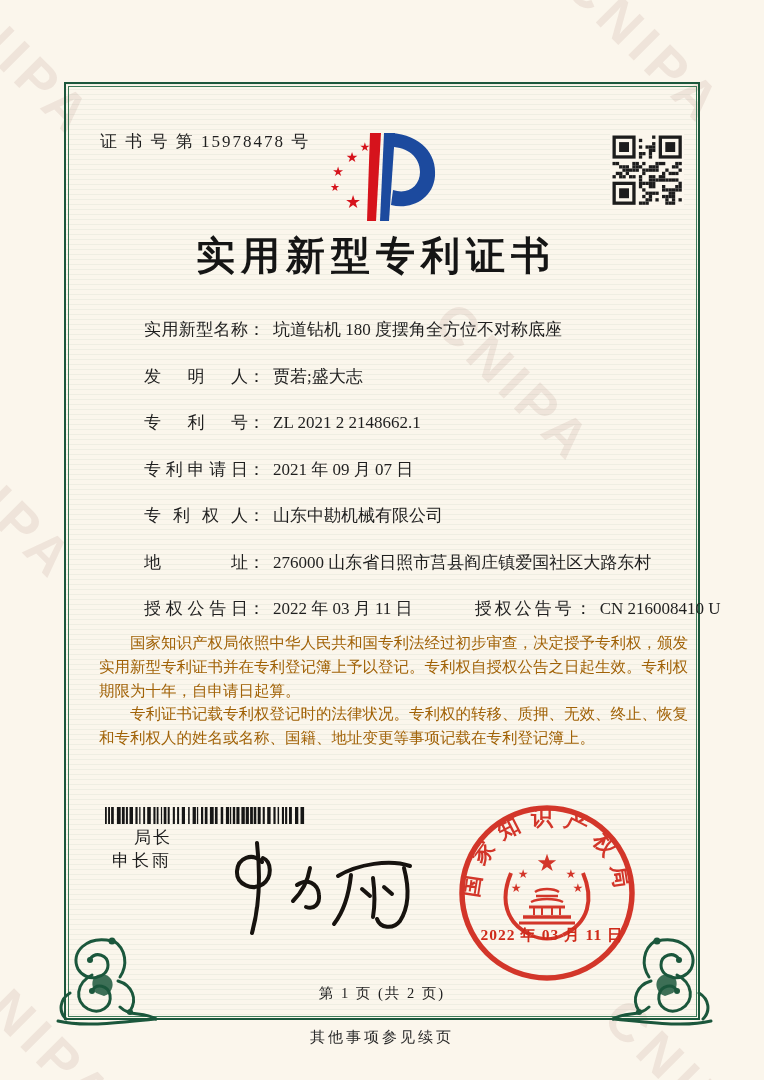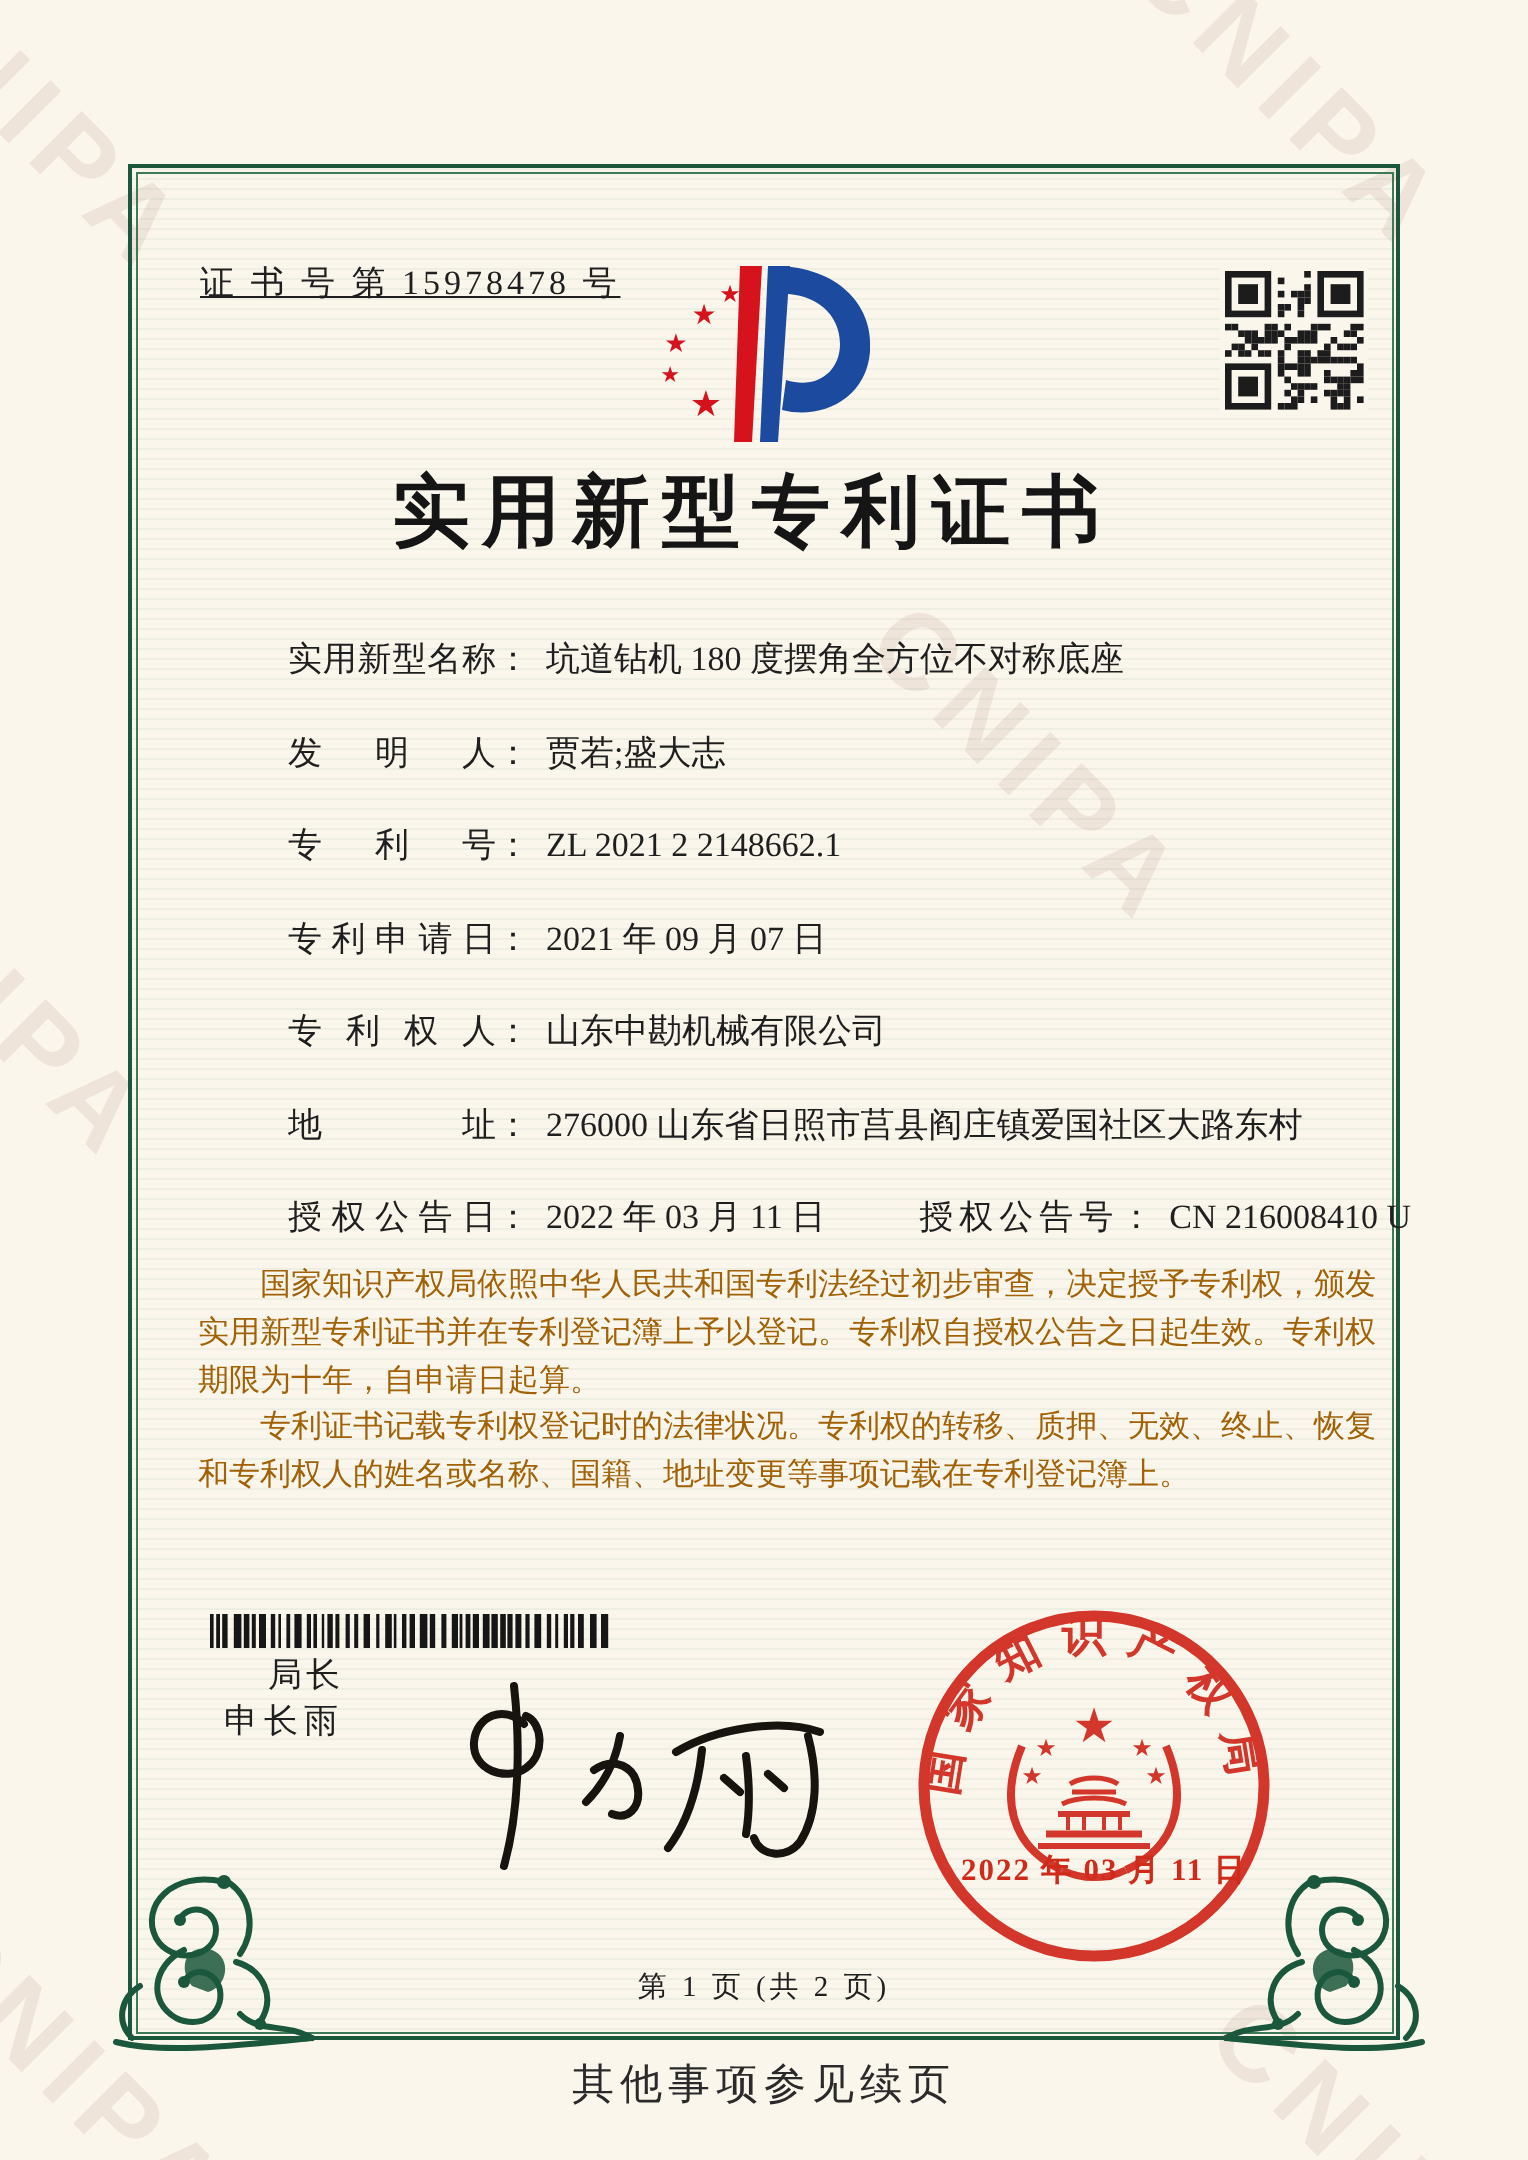--- a/index.html
+++ b/index.html
@@ -32,38 +32,38 @@
   }
   .panel::before {
     content:""; position:absolute; inset:1.5px;
     border:1px solid #3c7a58; pointer-events:none;
   }
 
   .content { position:absolute; inset:0; z-index:3; }
 
   .cert-no {
     position:absolute; left:100px; top:130px;
-    font-size:17px; letter-spacing:2px;text-decoration:underline;
+    font-size:17px; letter-spacing:2px;
   }
 
   .title {
     position:absolute; left:64px; right:76px; top:229px;
     text-align:center; font-size:39px; font-weight:bold;
     letter-spacing:6px; color:#151515;
   }
 
   
   .fields { position:absolute; left:100px; right:70px; top:318px; }
   .frow { height:46.5px; font-size:17px; white-space:nowrap; }
   .flabel {
     display:inline-block; width:104px;
     text-align:justify; text-align-last:justify; vertical-align:bottom;margin-left:44px;
   }
   .fcolon { display:inline-block; margin-right:8px; }
-  .pair2 { display:inline-block; margin-left:47px;text-align:center; }
+  .pair2 { display:inline-block; margin-left:62px;text-align:center; }
   .pair2 .flabel2 { letter-spacing:3px; }
 
   .paras {
     position:absolute; left:99px; right:76px; top:631px;
     font-size:15.5px; line-height:23.8px; text-align:justify; color:#a16207;
   }
   .paras p { text-indent:2em; }
 
   .barcode { position:absolute; left:105px; top:807px; }
 
@@ -78,21 +78,21 @@
     color:#cf2a1a; font-size:15.5px; font-weight:bold;
     letter-spacing:1px; text-align:center; white-space:nowrap;
   }
 
   .page-info {
     position:absolute; left:64px; right:64px; top:984px;
     text-align:center; font-size:14.5px; letter-spacing:2px;
   }
   .footer-note {
     position:absolute; left:0; right:0; top:1028px;
-    text-align:center; font-size:21px; letter-spacing:3px; color:#2a2a2a;
+    text-align:center; font-size:15px; letter-spacing:3px; color:#2a2a2a;
   }
 
   .qr { position:absolute; left:610px; top:133px; }
   .logo { position:absolute; left:325px; top:127px; }
   .flourish { position:absolute; z-index:4; }
   .flourish.left  { left:52px;  top:933px; }
   .flourish.right { left:607px; top:933px; transform:scaleX(-1); }
 </style>
 </head>
 <body>

